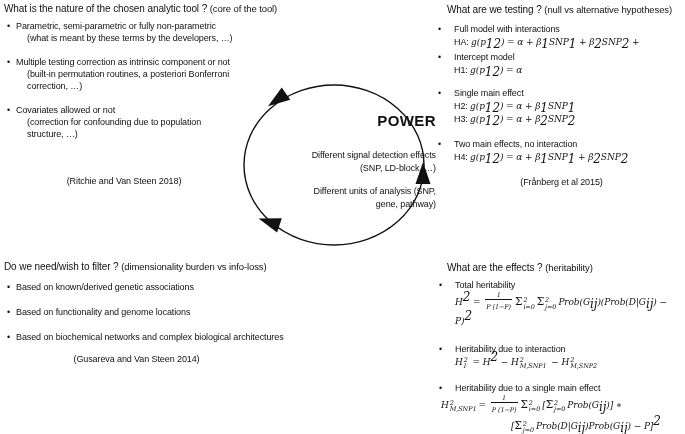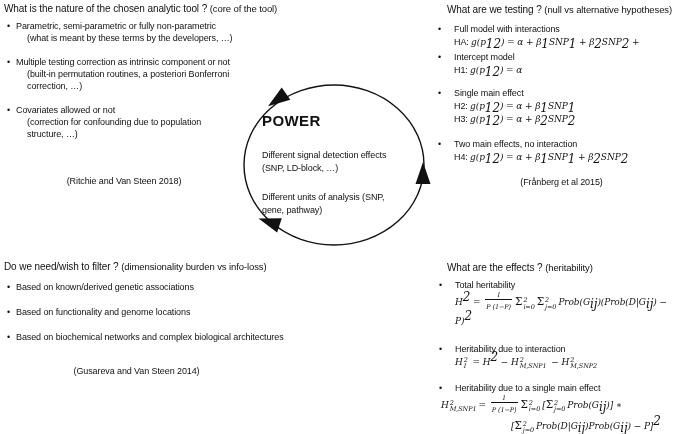--- a/index.html
+++ b/index.html
@@ -22,41 +22,41 @@
   .tr .dot,.br .dot{flex:0 0 16px}
   .bc{flex:1}
   .sub{padding-left:11px}
   .tl .b1{margin-top:5px}.tl .b2{margin-top:12px}.tl .b3{margin-top:12px}
   .tr .g1{margin-top:7px}.tr .g2{margin-top:3px}.tr .g3{margin-top:11px}.tr .g4{margin-top:13px}
   .bl .b1{margin-top:8px}.bl .b2{margin-top:13px}.bl .b3{margin-top:13px}
   .br .g1{margin-top:5px}.br .g2{margin-top:16px}.br .g3{margin-top:12px}
   .cite{text-align:center}
   .tl .cite{width:240px;margin-top:35px}
   .tr .cite{margin-top:13px}
-  .bl .cite{width:265px;margin-top:22px}
+  .bl .cite{width:265px;margin-top:10px}
   .br .cite{width:225px;margin-top:10px}
   .fline{margin-top:1px}
   .ind2{padding-left:86px}
   .out{margin-left:-14px}
   .ind3{padding-left:56px}
   .m{font-family:"DejaVu Serif",serif;font-style:italic}
   .m sub,.m sup{font-size:12px;line-height:0}
   .up{font-style:normal;font-size:10.5px}
   .ss{display:inline-block;vertical-align:-0.5em;font-size:6.5px;line-height:6.5px;
       margin:0 2px 0 1px;text-align:left}
   .ss span{display:block}
   .frac{display:inline-block;text-align:center;vertical-align:-0.55em;
         margin:0 3px 0 2px;font-size:6.5px;line-height:7px}
   .frac span{display:block}
   .frac .fd{border-top:0.9px solid #111;padding:4px 1px}
   .cycle{position:absolute;left:232px;top:72px}
-  .ctext{position:absolute;left:262px;top:114px;width:182px;text-align:left}
+  .ctext{position:absolute;left:254px;top:114px;width:182px;text-align:right}
   .power{font-weight:bold;font-size:15px;letter-spacing:0.4px;line-height:14px;margin-bottom:21px}
   .cpara{line-height:12.5px}
-  .cpara2{margin-top:17px}
+  .cpara2{margin-top:11px}
 </style>
 </head>
 <body>
 
 <div class="canvas">
 
   <section class="block tl">
     <div class="heading">
       <span class="hbold">What is the nature of the chosen analytic tool ?</span>
       <span class="note">(core of the tool)</span>

